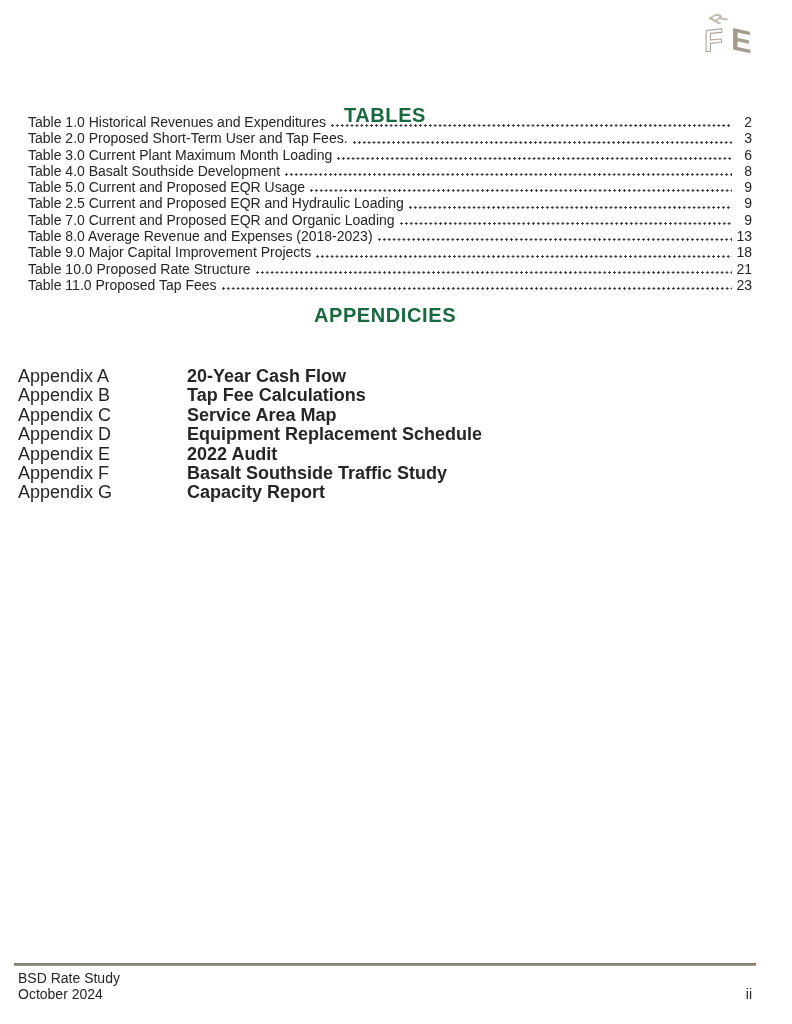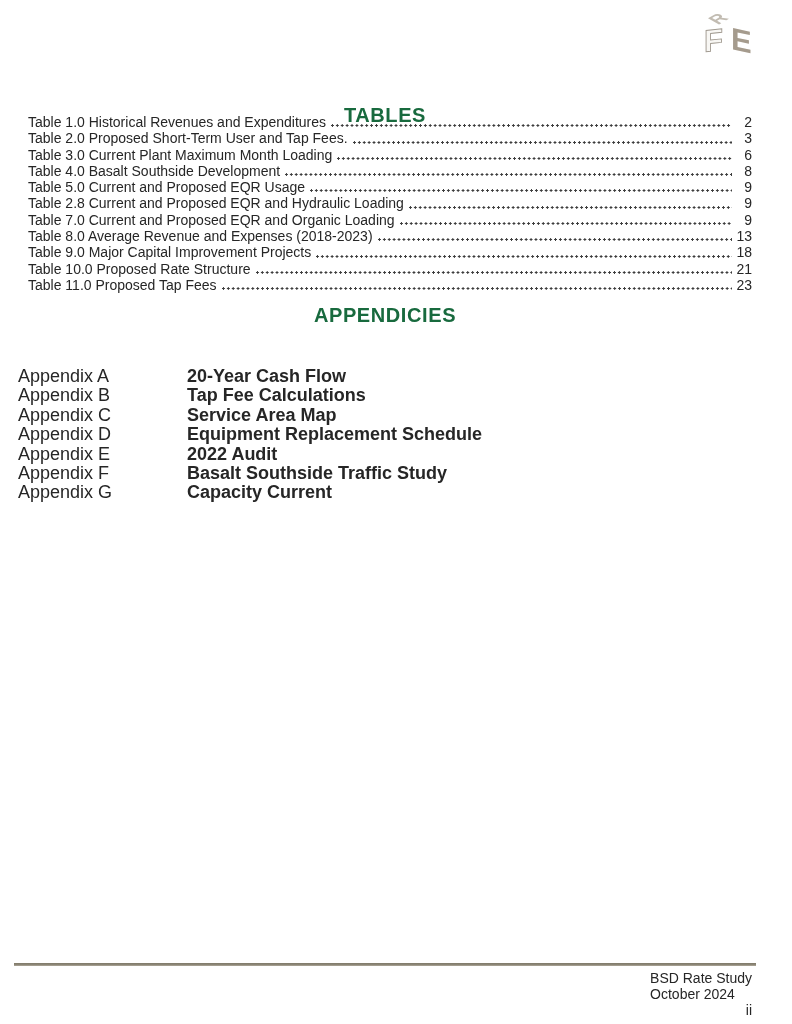--- a/index.html
+++ b/index.html
@@ -48,21 +48,21 @@
   .apx-label{flex:0 0 169px;}
   .apx-title{flex:1 1 auto;font-weight:bold;}
   
   .footer-rule{
     position:absolute;left:14px;top:963px;width:742px;height:3px;
     background:linear-gradient(to bottom,#7f7969,var(--rule) 60%,#b3ac9e);
   }
   .footer-text{
     position:absolute;left:18px;top:970px;width:734px;
     display:flex;justify-content:space-between;align-items:flex-end;
-    font-size:14px;line-height:16px;flex-direction:column;
+    font-size:14px;line-height:16px;
   }
   .footer-left div{height:16px;}
   .footer-page{flex:0 0 auto;}
 </style>
 </head>
 <body>
 
 <svg class="logo" viewBox="0 0 76 54" aria-hidden="true">
 
   <text font-size="21" fill="#c2bcb2" transform="matrix(0.74,-0.42,0.76,0.43,24,20)">R</text>
@@ -99,21 +99,21 @@
     <span class="toc-page">8</span>
   </div>
 
   <div class="toc-row">
     <span class="toc-label">Table 5.0 Current and Proposed EQR Usage</span>
     <span class="toc-leader"></span>
     <span class="toc-page">9</span>
   </div>
 
   <div class="toc-row">
-    <span class="toc-label">Table 2.8 Current and Proposed EQR and Hydraulic Loading</span>
+    <span class="toc-label">Table 2.5 Current and Proposed EQR and Hydraulic Loading</span>
     <span class="toc-leader"></span>
     <span class="toc-page">9</span>
   </div>
 
   <div class="toc-row">
     <span class="toc-label">Table 7.0 Current and Proposed EQR and Organic Loading</span>
     <span class="toc-leader"></span>
     <span class="toc-page">9</span>
   </div>
 
@@ -170,21 +170,21 @@
     <span class="apx-title">2022 Audit</span>
   </div>
 
   <div class="apx-row">
     <span class="apx-label">Appendix F</span>
     <span class="apx-title">Basalt Southside Traffic Study</span>
   </div>
 
   <div class="apx-row">
     <span class="apx-label">Appendix G</span>
-    <span class="apx-title">Capacity Current</span>
+    <span class="apx-title">Capacity Report</span>
   </div>
 </div>
 
 <div class="footer-rule"></div>
 <div class="footer-text">
   <div class="footer-left">
     <div>BSD Rate Study</div>
     <div>October 2024</div>
   </div>
   <div class="footer-page">ii</div>

